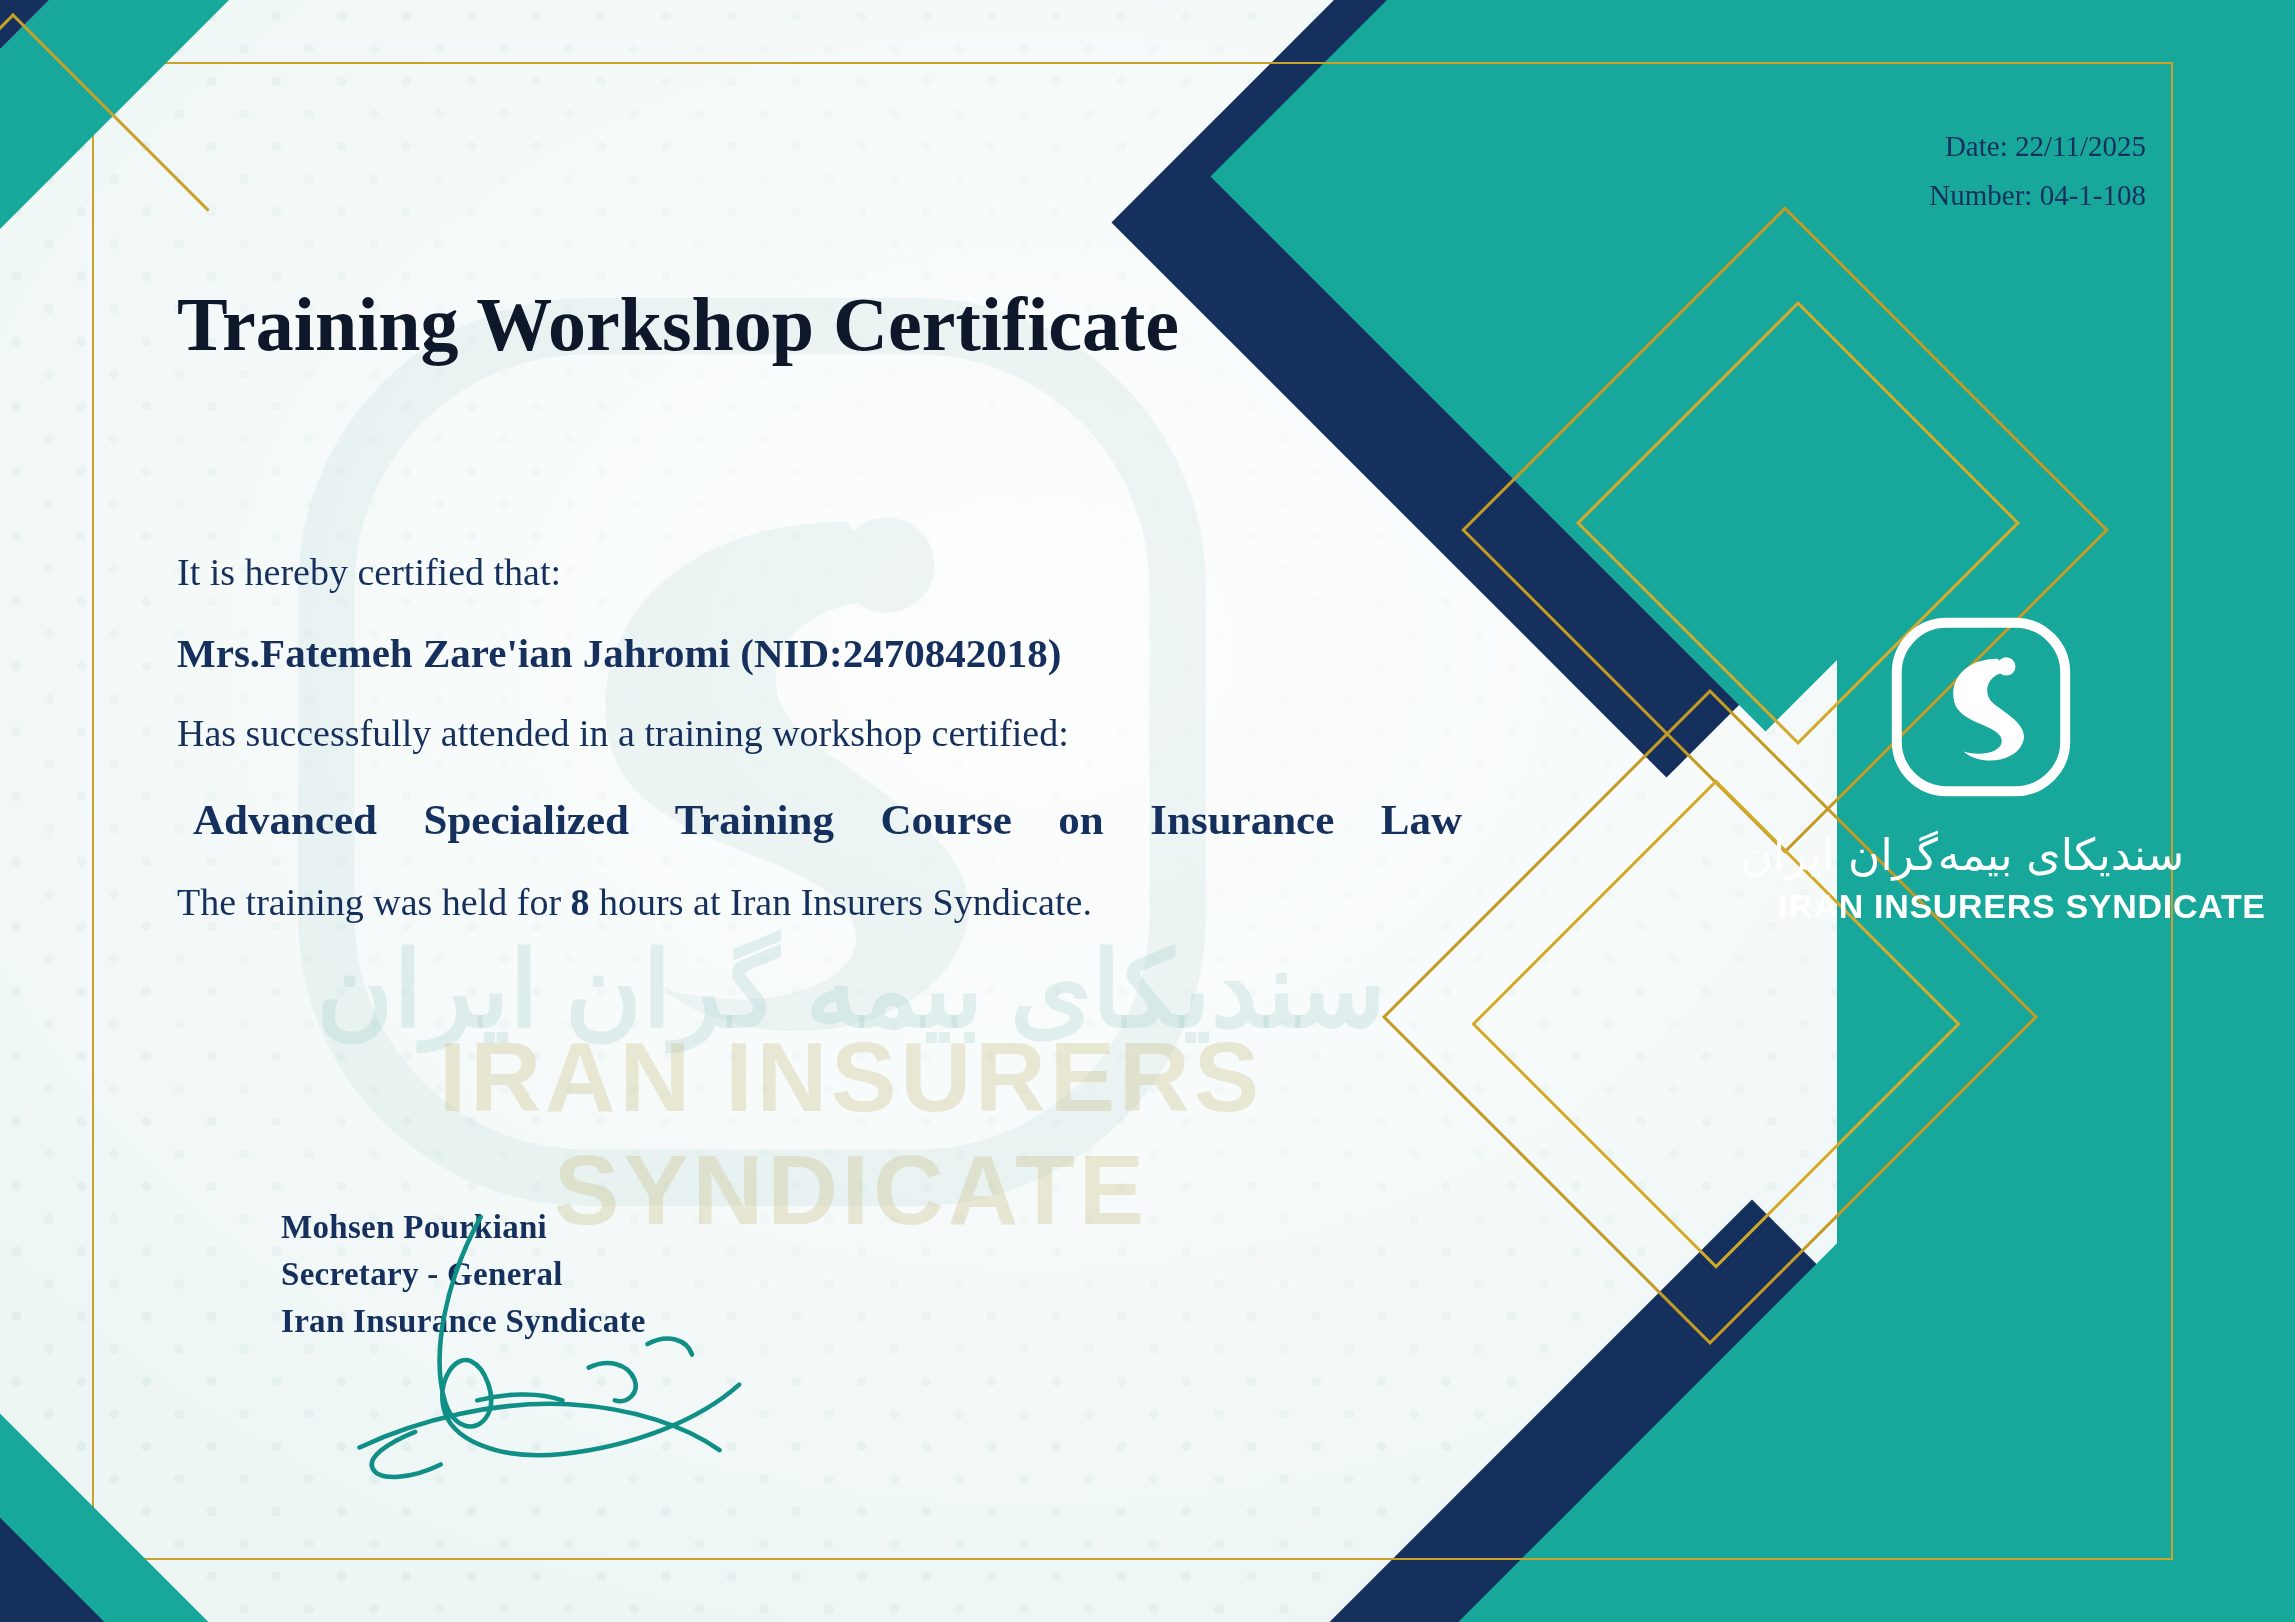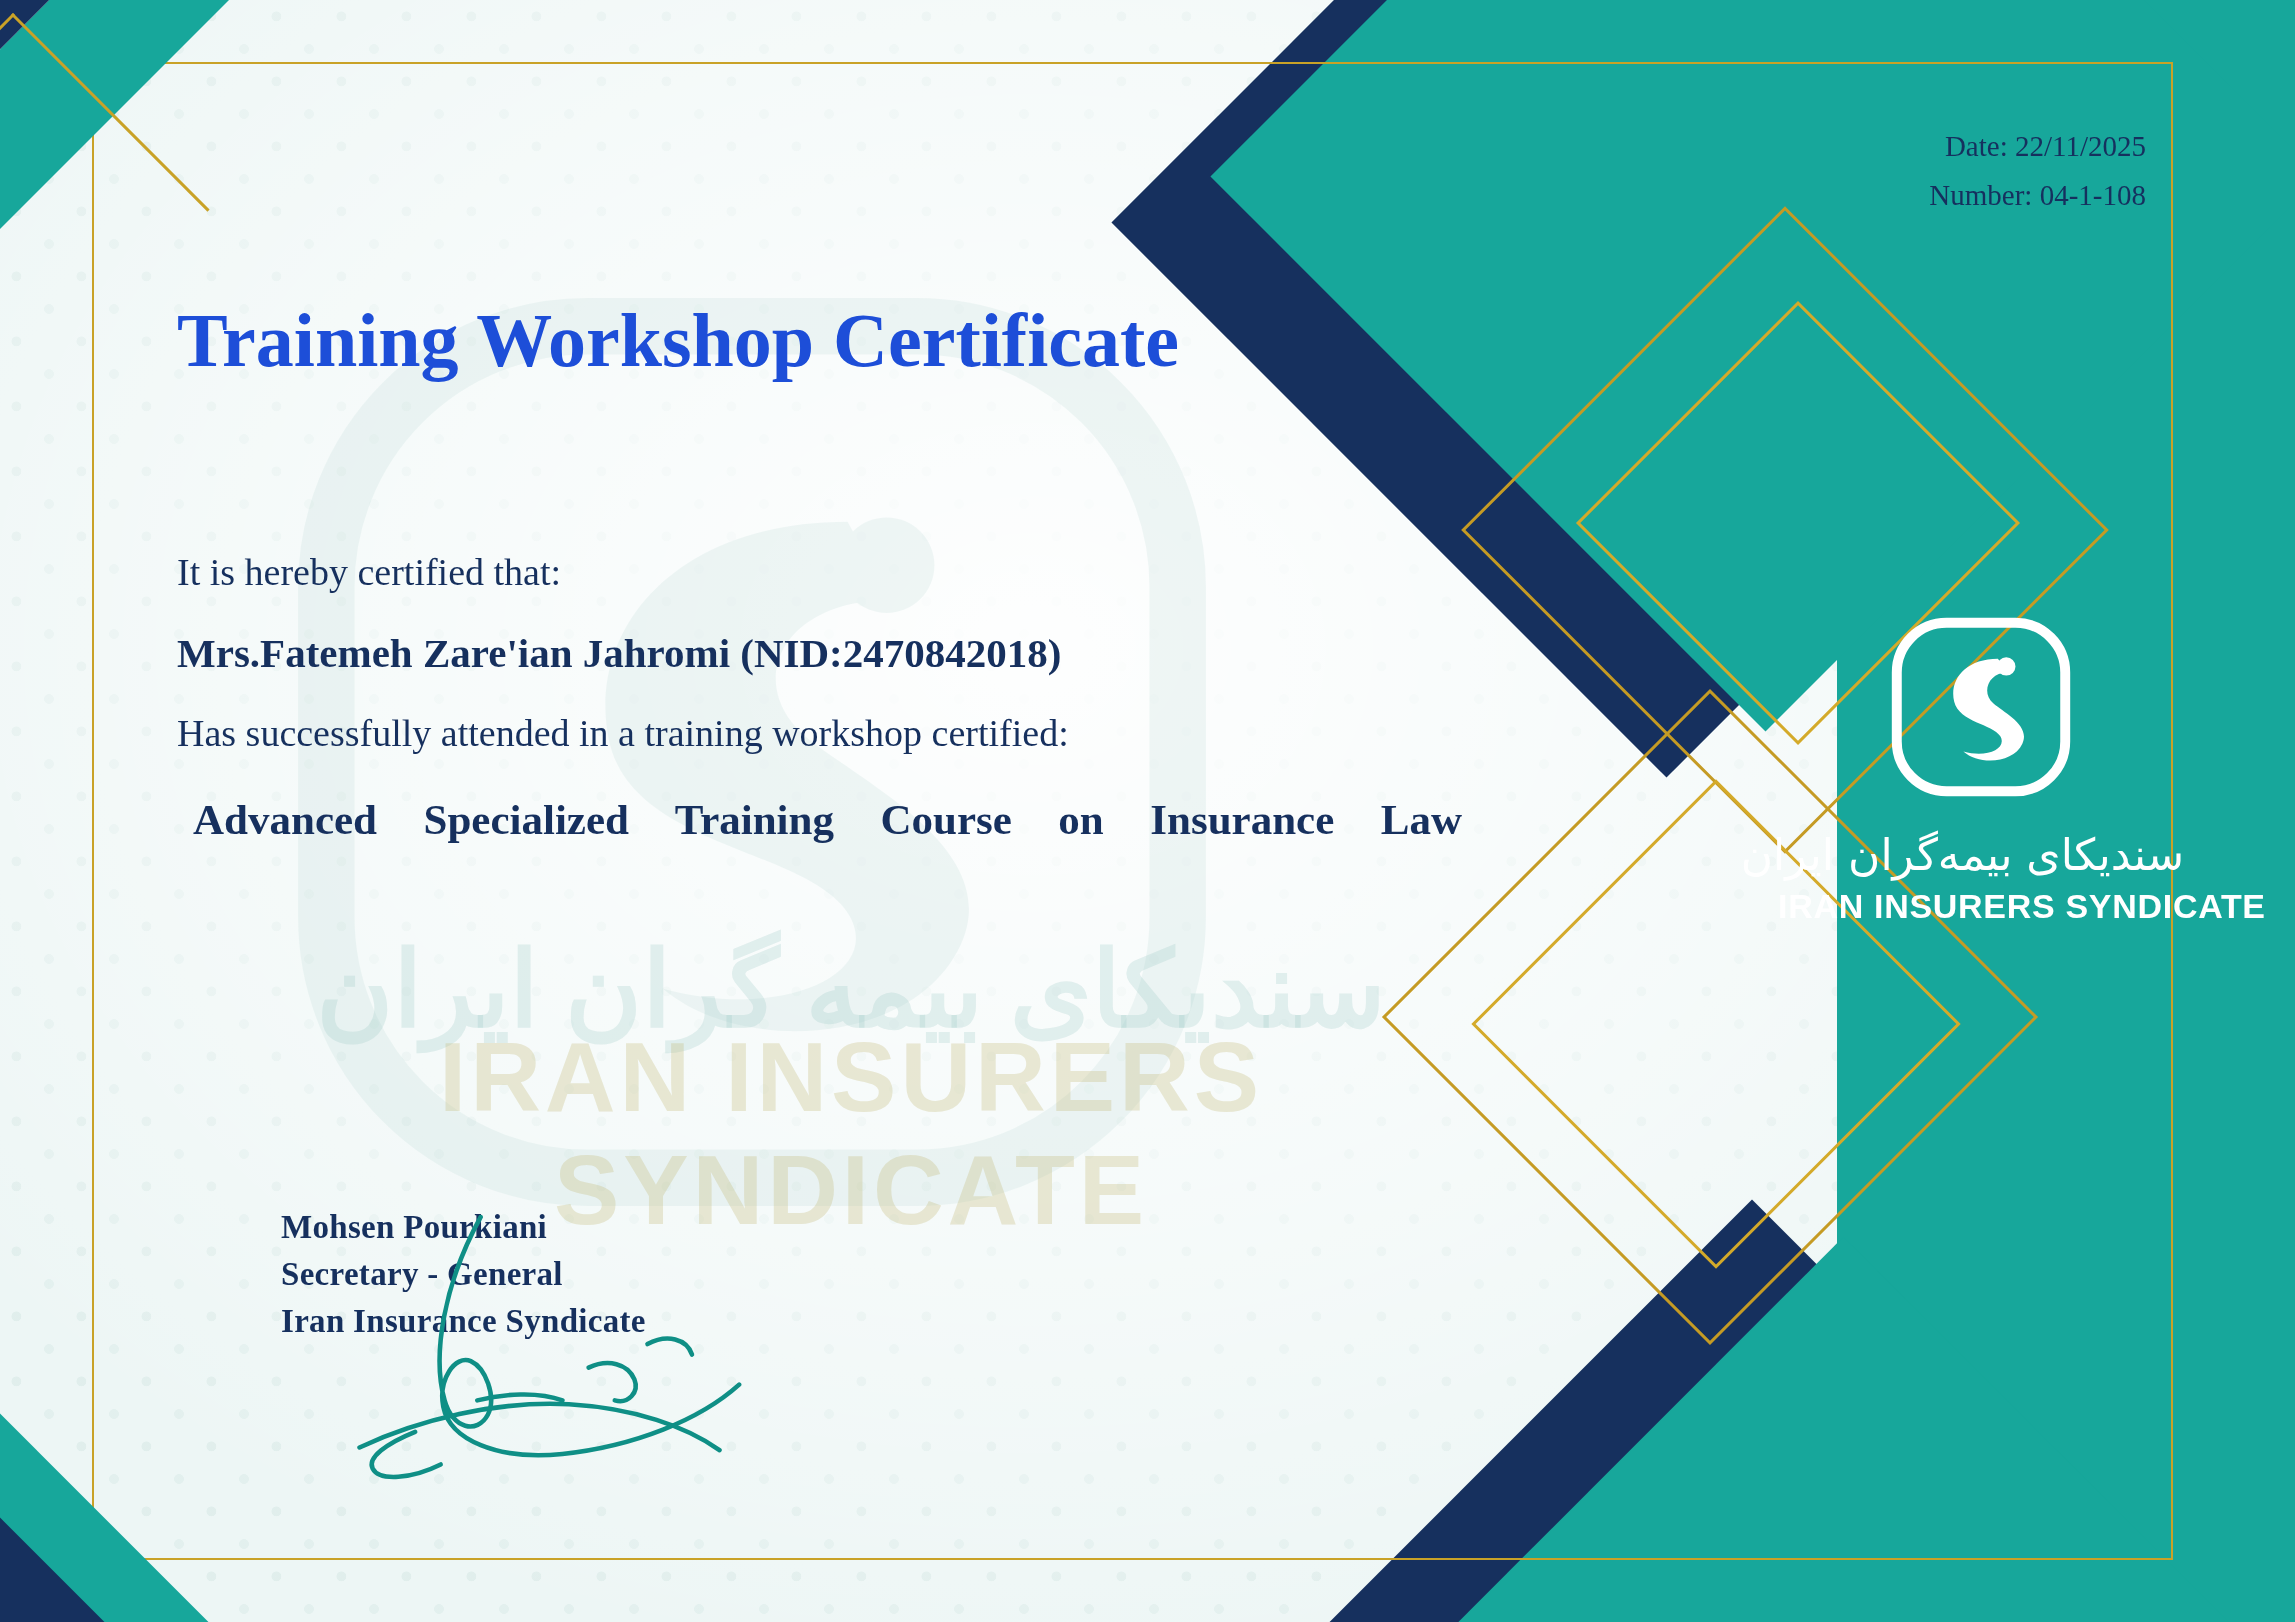--- a/index.html
+++ b/index.html
@@ -184,24 +184,24 @@
     color: #16305e;
     font-size: 29px;
     line-height: 1.7;
     white-space: nowrap;
   }
   #meta-wrap { position:absolute; left: 1570px; top: 0; width: 615px; }
 
   .title {
     position: absolute;
     left: 177px;
-    top: 297px;
+    top: 281px;
     font-size: 76px;
     font-weight: 700;
-    color: #1d4ed8;
+    color: #0f172a;
     white-space: nowrap;
   }
 
   .body-block {
     position: absolute;
     left: 177px;
     top: 549px;
     width: 1302px;
     color: #16305e;
   }
@@ -324,20 +324,25 @@
   <div class="content">
 
 
     <div class="title">Training Workshop Certificate</div>
 
     <div class="body-block">
       <p class="line-normal">It is hereby certified that:</p>
       <p class="line-bold">Mrs.Fatemeh Zare'ian Jahromi (NID:2470842018)</p>
       <p class="line-normal">Has successfully attended in a training workshop certified:</p>
       <p class="course">Advanced Specialized Training Course on Insurance Law</p>
+      <p class="hours-line">
+        <span>The training was held for</span>
+        <span class="hours-num">8</span>
+        <span>hours at Iran Insurers Syndicate.</span>
+      </p>
     </div>
 
     <div class="signature-block">
       <div>Mohsen Pourkiani</div>
       <div>Secretary - General</div>
       <div>Iran Insurance Syndicate</div>
     </div>
 
     <svg class="sig-svg" viewBox="0 0 900 440">
       <g fill="none" stroke="#0f8f86" stroke-width="7" stroke-linecap="round" stroke-linejoin="round">

